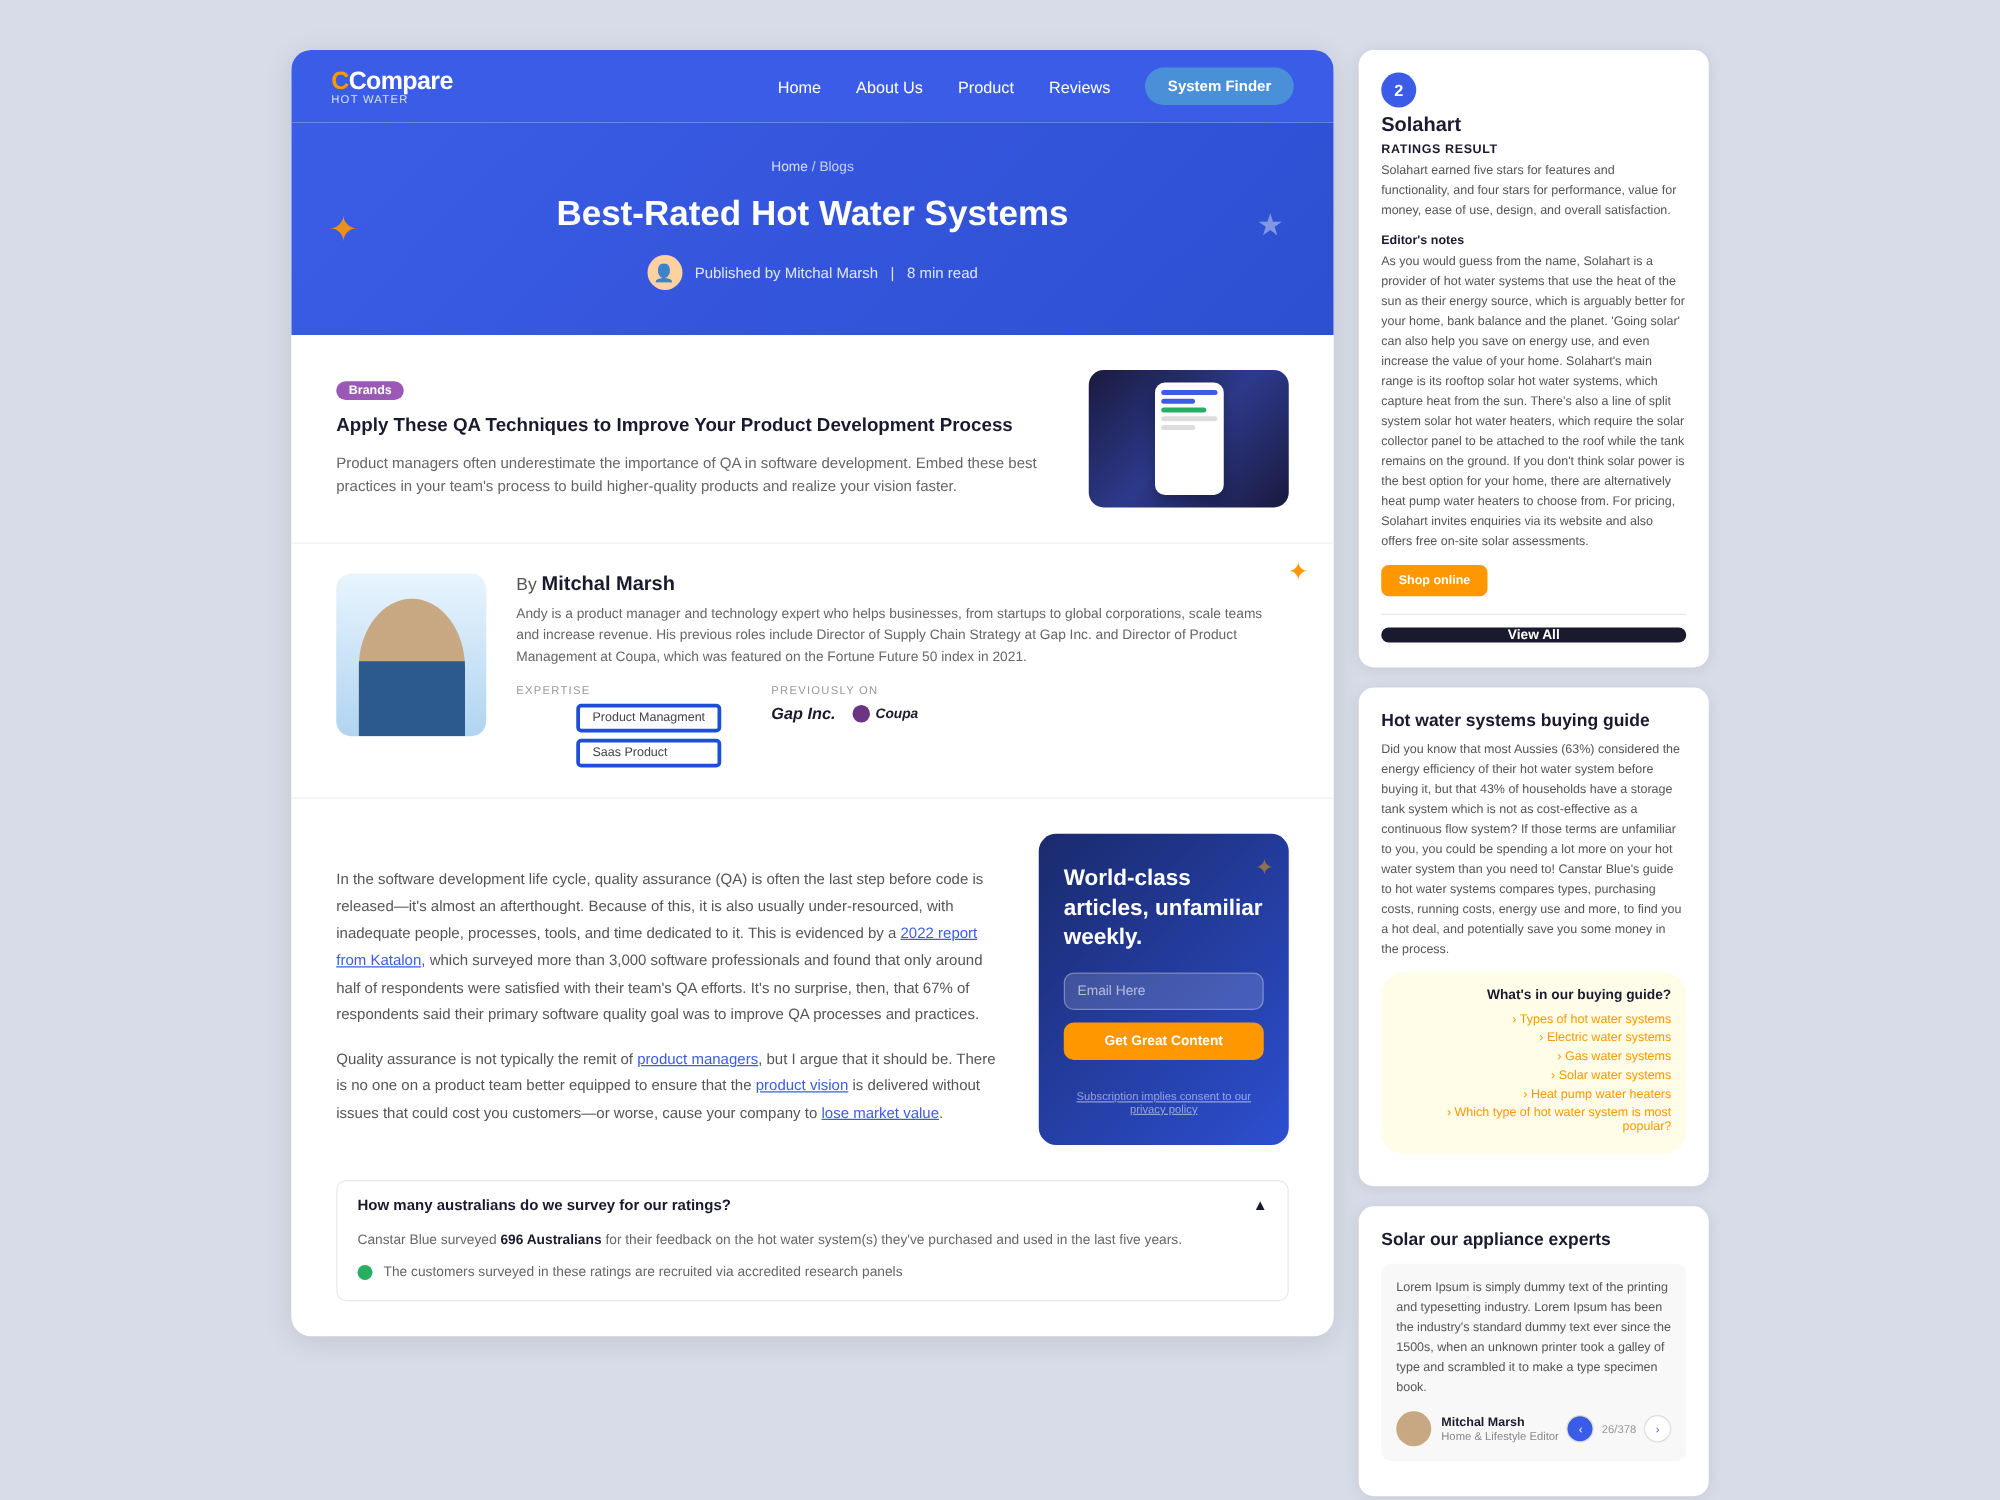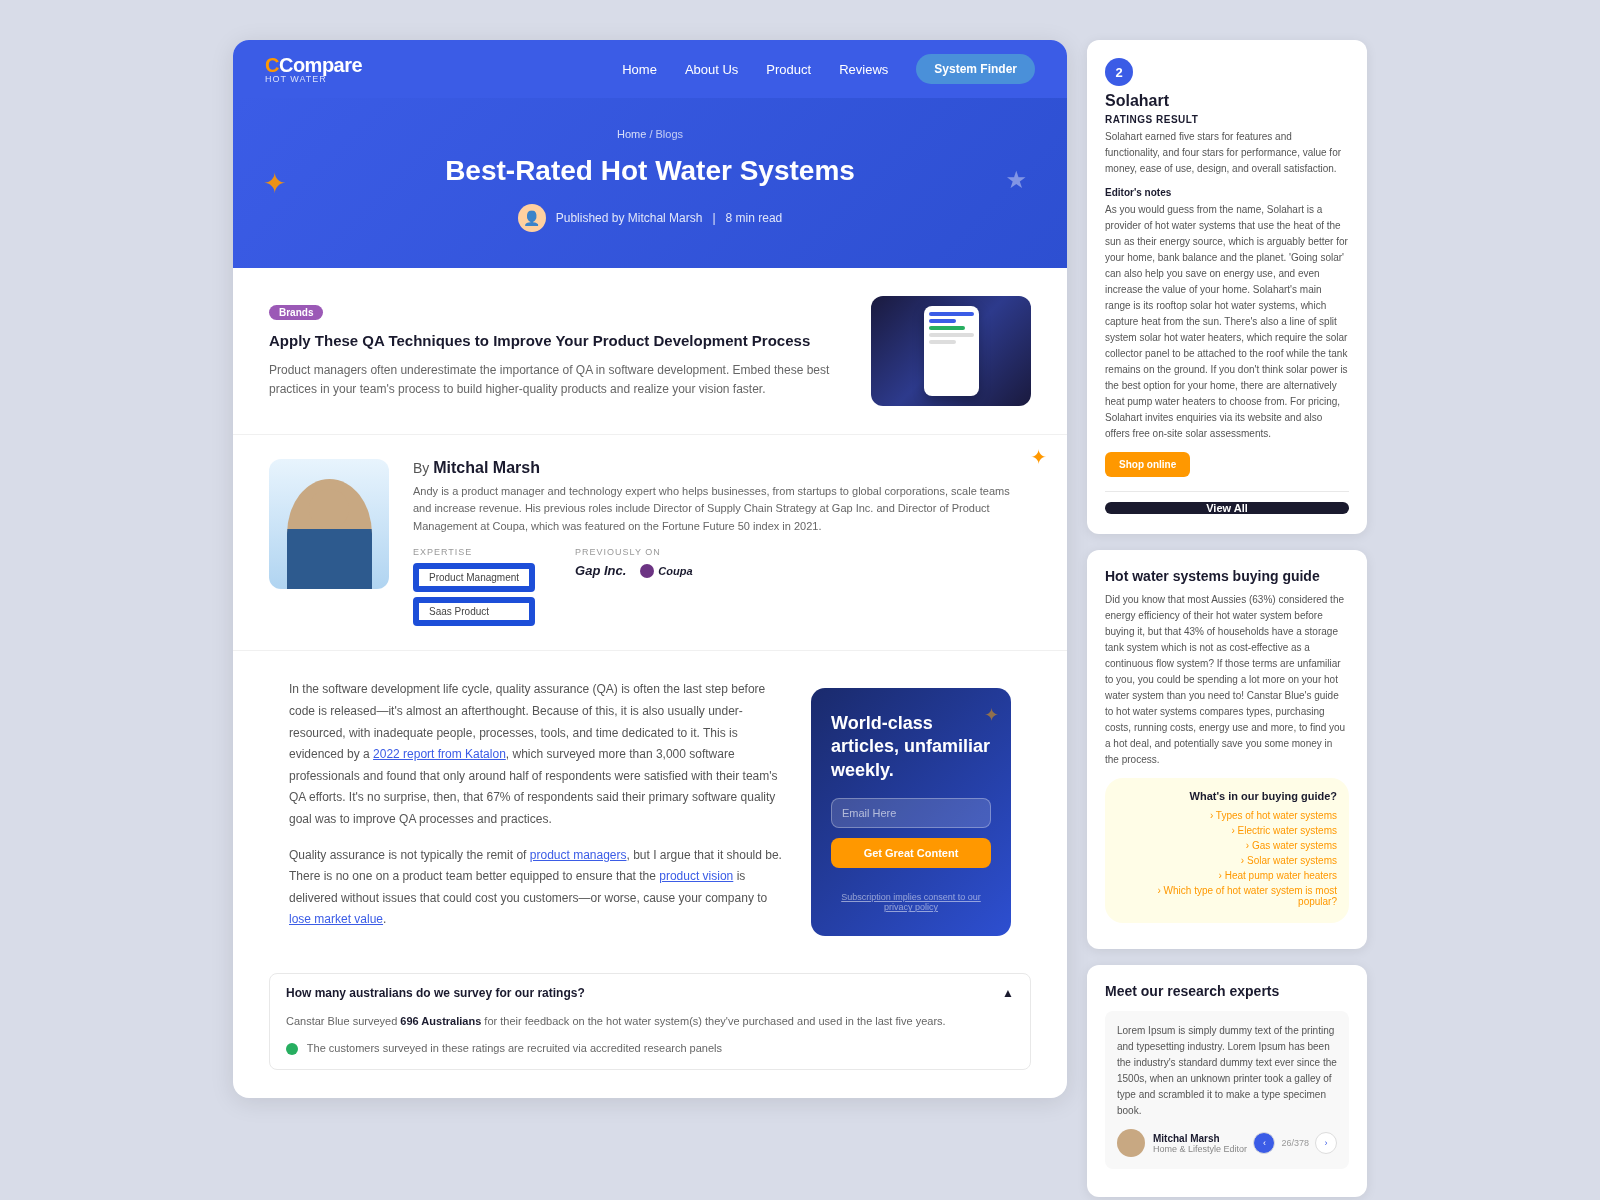--- a/index.html
+++ b/index.html
@@ -272,26 +272,27 @@
     .expertise-section { display: flex; gap: 40px; margin-top: 8px; }
     .expertise-title, .previously-title {
       font-size: 9px;
       text-transform: uppercase;
       letter-spacing: 1px;
       color: #999;
       margin-bottom: 6px;
     }
     .expertise-tags { display: flex; flex-direction: column; gap: 5px; }
     .expertise-tag {
-      border: 6px solid #1d4ed8;
+      border: 3px solid #1d4ed8;
       border-radius: 4px;
       padding: 3px 10px;
       font-size: 10px;
       color: #444;
       display: inline-block;
+      margin-left: 48px;
     }
     .prev-logos {
       display: flex;
       gap: 14px;
       align-items: center;
     }
     .prev-logo {
       font-size: 13px;
       font-weight: 800;
       color: #1a1a2e;
@@ -305,24 +306,24 @@
     }
     .coupa-icon {
       width: 14px;
       height: 14px;
       background: #6c3483;
       border-radius: 50%;
     }
 
     
     .article-text {
-      padding: 28px 56px;
+      padding: 28px 36px;
       display: flex;
       gap: 24px;
-      align-items: center;
+      align-items: flex-end;
     }
     .article-main-text { flex: 1; }
     .article-main-text p {
       font-size: 12px;
       color: #555;
       line-height: 1.8;
       margin-bottom: 14px;
     }
     .article-main-text a { color: #3b5ce6; }
 
@@ -753,21 +754,21 @@
       <a href="#" class="buying-guide-link">Types of hot water systems</a>
       <a href="#" class="buying-guide-link">Electric water systems</a>
       <a href="#" class="buying-guide-link">Gas water systems</a>
       <a href="#" class="buying-guide-link">Solar water systems</a>
       <a href="#" class="buying-guide-link">Heat pump water heaters</a>
       <a href="#" class="buying-guide-link">Which type of hot water system is most popular?</a>
     </div>
   </div>
 
   <div class="panel-card">
-    <div class="experts-title">Meet our research experts</div>
+    <div class="experts-title">Solar our appliance experts</div>
     <div class="expert-card">
       <div class="expert-card-text">Lorem Ipsum is simply dummy text of the printing and typesetting industry. Lorem Ipsum has been the industry's standard dummy text ever since the 1500s, when an unknown printer took a galley of type and scrambled it to make a type specimen book.</div>
       <div class="expert-footer">
         <div class="expert-info">
           <div class="expert-avatar"></div>
           <div>
             <div class="expert-name">Mitchal Marsh</div>
             <div class="expert-role">Home &amp; Lifestyle Editor</div>
           </div>
         </div>

